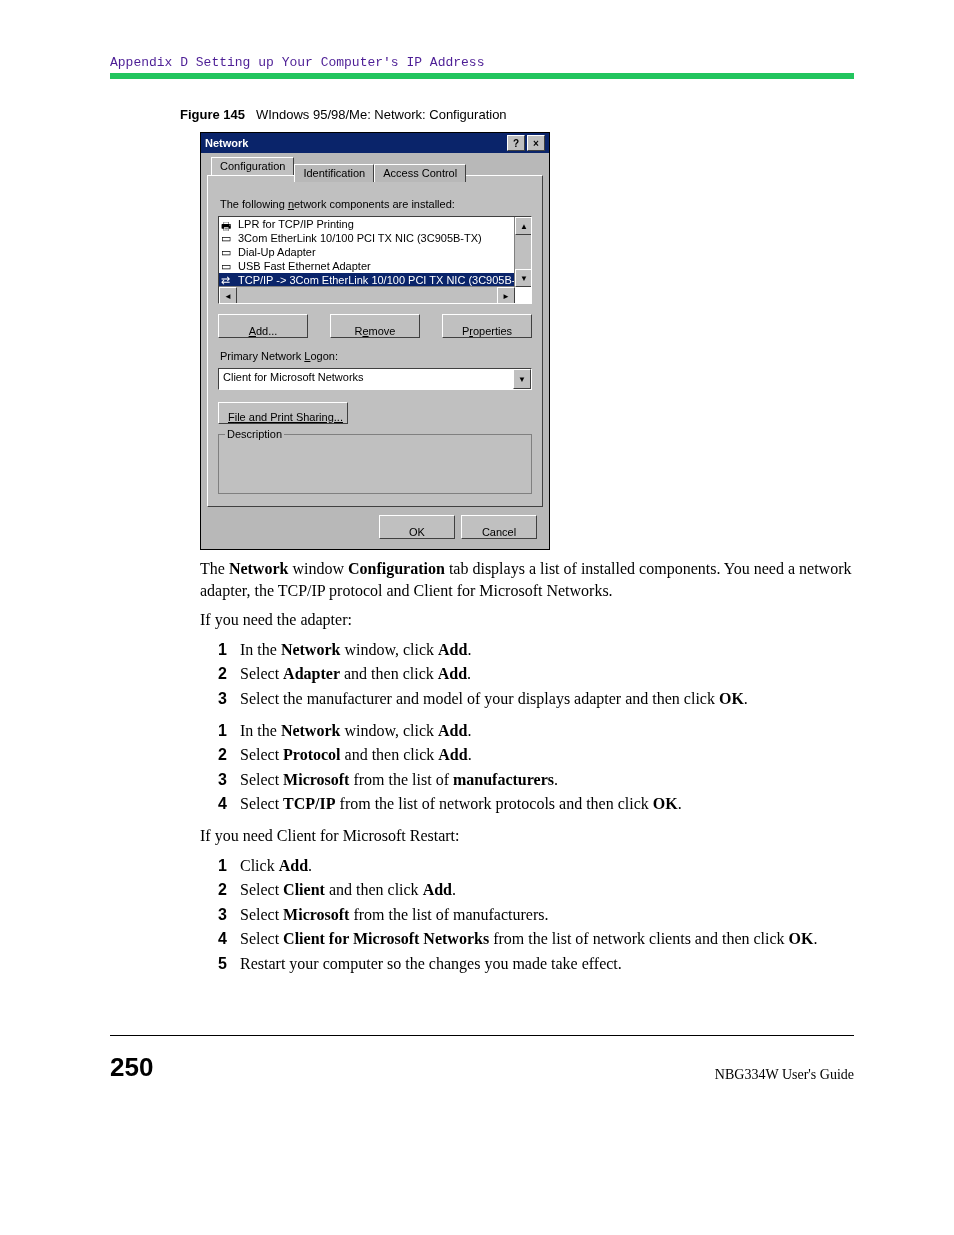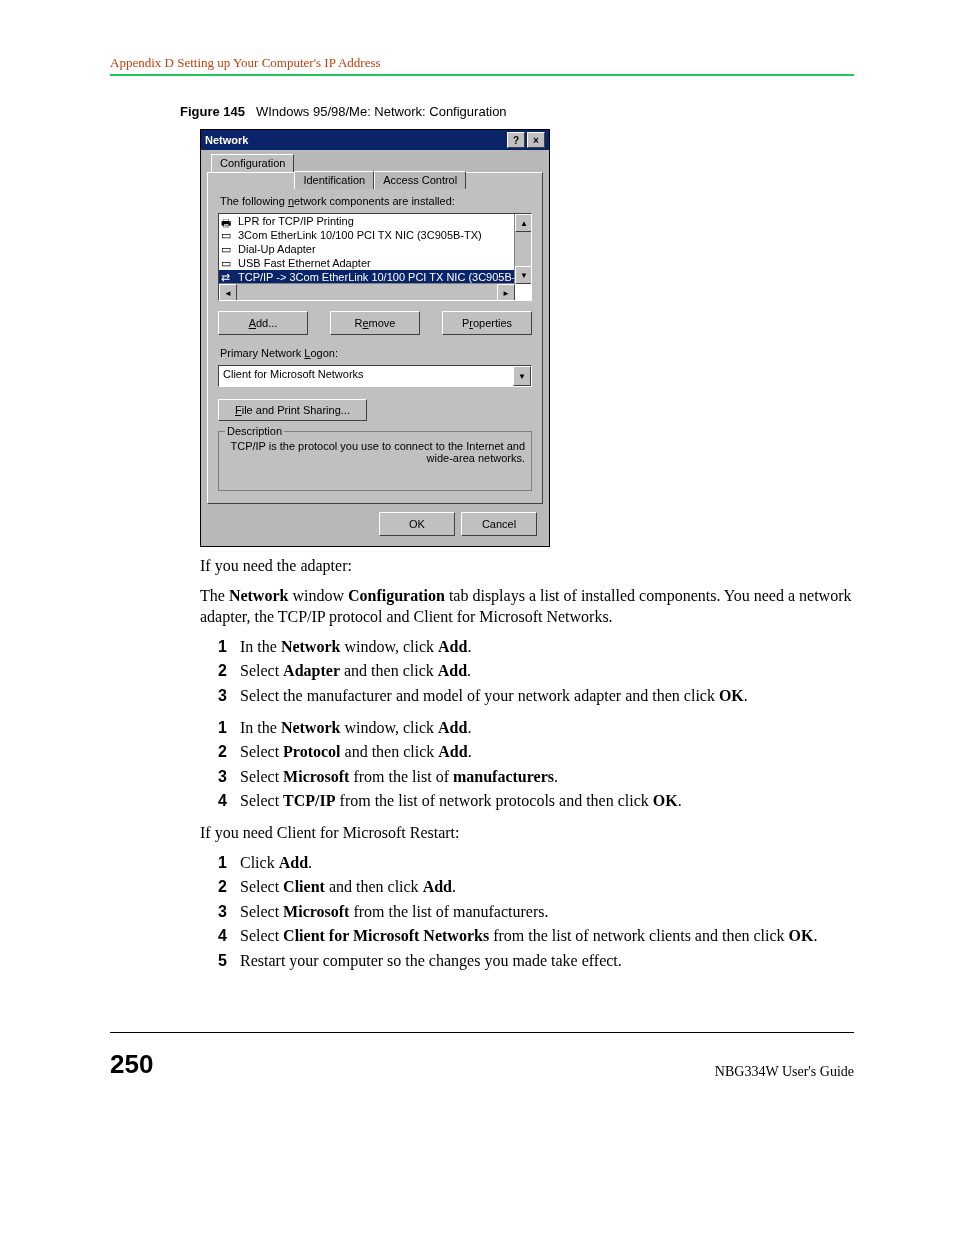--- a/index.html
+++ b/index.html
@@ -8,24 +8,24 @@
     background: #fff;
     font-family: "Times New Roman", Times, serif;
     color: #000;
     width: 954px;
   }
   .page {
     padding: 55px 100px 40px 110px;
     box-sizing: border-box;
   }
   .header-line {
-    font-family: Liberation Serif, serif;
+    font-family: Liberation Mono, monospace;
     font-size: 13px;
-    color: #c2410c;
-    border-bottom: 2px solid #22c55e;
+    color: #4c1d95;
+    border-bottom: 6px solid #22c55e;
     padding-bottom: 3px;
     margin-bottom: 28px;
   }
   .figure-caption {
     font-family: Arial, Helvetica, sans-serif;
     font-size: 13px;
     margin-left: 70px;
     margin-bottom: 10px;
   }
   .figure-caption b { font-weight: bold; }
@@ -65,21 +65,21 @@
   .tabstrip { display: flex; height: 18px; margin-left: 4px; }
   .tab {
     padding: 2px 8px 1px 8px;
     background: #b8b8b8;
     border-top: 1px solid #fff;
     border-left: 1px solid #fff;
     border-right: 1px solid #404040;
     margin-right: 0;
     font-size: 11px;
     position: relative;
-    top: 17px;
+    top: 7px;
   }
   .tab.active { background: #c0c0c0; z-index: 2; top: 0; }
   .tab-panel {
     border-top: 1px solid #fff;
     border-left: 1px solid #fff;
     border-right: 1px solid #404040;
     border-bottom: 1px solid #404040;
     background: #c0c0c0;
     padding: 10px 10px 12px 10px;
   }
@@ -124,23 +124,23 @@
     display: flex; align-items: center; justify-content: center;
     font-size: 8px;
   }
   .btn-row { display: flex; justify-content: space-between; margin-top: 10px; }
   .w9x-button {
     width: 88px; height: 22px;
     background: #c0c0c0;
     border-top: 1px solid #fff; border-left: 1px solid #fff;
     border-right: 1px solid #404040; border-bottom: 1px solid #404040;
     font-size: 11px;
-    display: flex; align-items: center; justify-content: center;
-  }
-  .w9x-button.wide { width: 149px; justify-content: flex-start; padding-left: 16px; box-sizing: border-box; }
+    display: flex; align-items: flex-end; justify-content: center;
+  }
+  .w9x-button.wide { width: 130px; justify-content: flex-start; padding-left: 9px; box-sizing: border-box; text-decoration: underline; }
   .dropdown {
     display: flex; height: 20px; margin-top: 2px;
     border-top: 1px solid #404040; border-left: 1px solid #404040;
     border-right: 1px solid #fff; border-bottom: 1px solid #fff;
     background: #fff;
   }
   .dropdown-text { flex: 1; padding: 2px 4px; font-size: 11px; }
   .dropdown-btn {
     width: 16px; background: #c0c0c0;
     border-top: 1px solid #fff; border-left: 1px solid #fff;
@@ -288,41 +288,40 @@
         </div>
 
         <div style="margin-top:12px;">
           <div class="w9x-button wide">
               <span><span class="u">F</span>ile and Print Sharing...</span>
             </div>
         </div>
 
         <div class="groupbox">
           <div class="groupbox-legend">Description</div>
-          <div>TCP/IP is the protocol you use to connect to the Internet and wide-area networks.</div>
         </div>
       </div>
 
       <div class="dlg-footer">
         <div class="w9x-button">OK</div>
         <div class="w9x-button">Cancel</div>
       </div>
     </div>
   </div>
 
 
-  <div class="para noindent">If you need the adapter:</div>
-
   <div class="para">
     <span>The </span><b>Network</b><span> window </span><b>Configuration</b><span> tab displays a list of installed components. You need a network adapter, the TCP/IP protocol and Client for Microsoft Networks.</span>
   </div>
+
+  <div class="para noindent">If you need the adapter:</div>
   <ol class="numlist">
     <li><span class="num">1</span><span>In the </span><b>Network</b><span> window, click </span><b>Add</b><span>.</span></li>
     <li><span class="num">2</span><span>Select </span><b>Adapter</b><span> and then click </span><b>Add</b><span>.</span></li>
-    <li><span class="num">3</span><span>Select the manufacturer and model of your network adapter and then click </span><b>OK</b><span>.</span></li>
+    <li><span class="num">3</span><span>Select the manufacturer and model of your displays adapter and then click </span><b>OK</b><span>.</span></li>
   </ol>
 
   <ol class="numlist">
     <li><span class="num">1</span><span>In the </span><b>Network</b><span> window, click </span><b>Add</b><span>.</span></li>
     <li><span class="num">2</span><span>Select </span><b>Protocol</b><span> and then click </span><b>Add</b><span>.</span></li>
     <li><span class="num">3</span><span>Select </span><b>Microsoft</b><span> from the list of </span><b>manufacturers</b><span>.</span></li>
     <li><span class="num">4</span><span>Select </span><b>TCP/IP</b><span> from the list of network protocols and then click </span><b>OK</b><span>.</span></li>
   </ol>
 
   <div class="para noindent">If you need Client for Microsoft Restart:</div>

